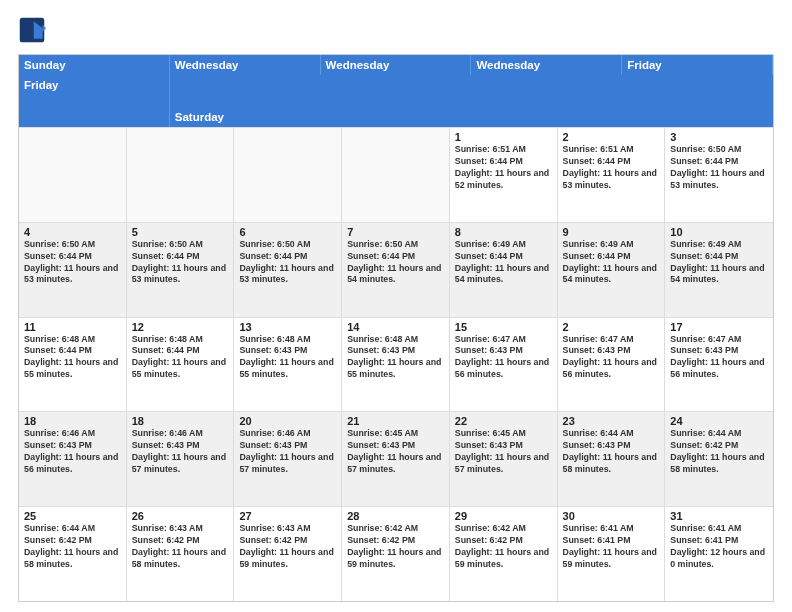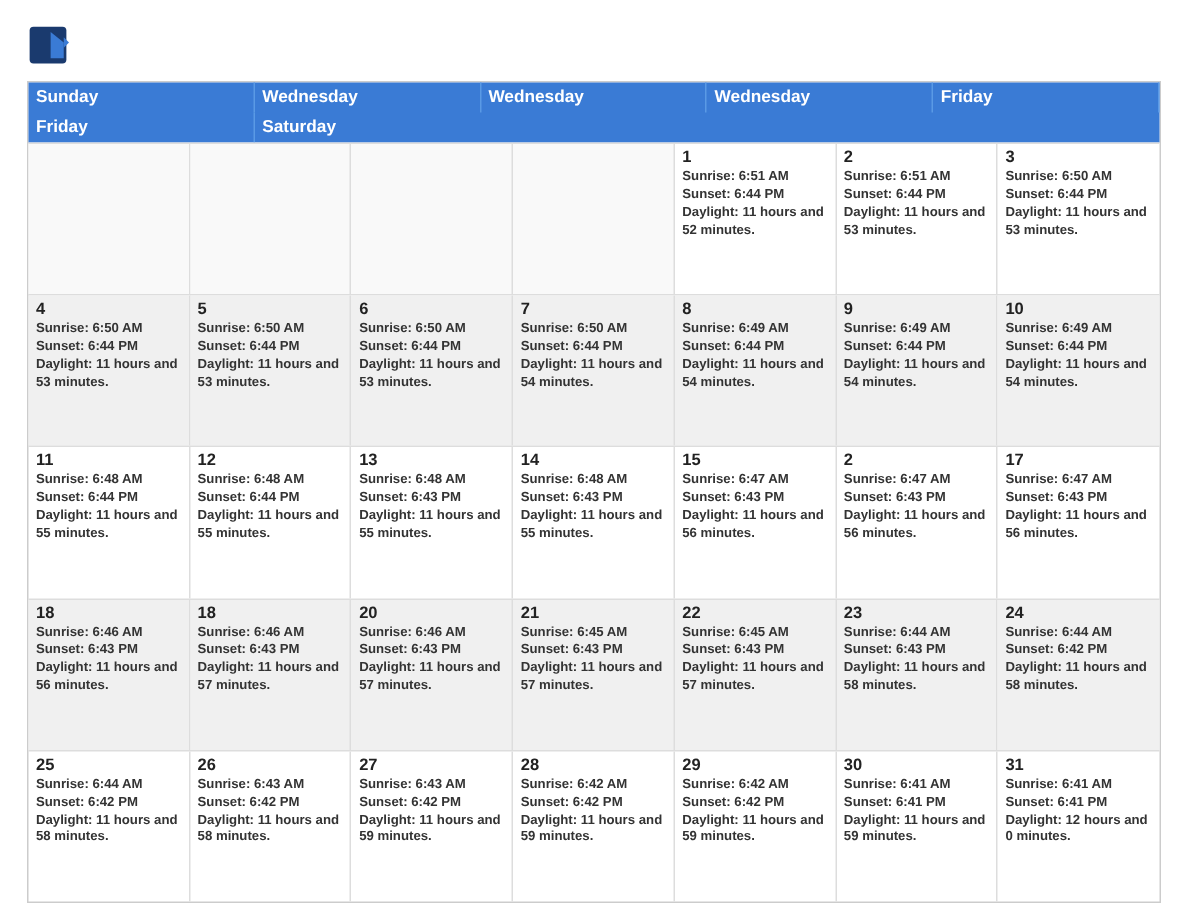--- a/index.html
+++ b/index.html
@@ -67,21 +67,21 @@
       background: #3a7bd5;
     }
     .cal-header-cell {
       color: #fff;
       font-size: 11.5px;
       font-weight: bold;
       padding: 4px 5px;
       text-align: left;
       border-right: 1px solid #5a9ae5;
     }
-    .cal-header-cell:last-child { border-right: none; }
+    .cal-header-cell:last-child { border-right: none; margin-top: 32px; }
     .cal-body {
       display: flex;
       flex-direction: column;
       flex: 1;
     }
     .cal-row {
       display: grid;
       grid-template-columns: repeat(7, 1fr);
       flex: 1;
       border-top: 1px solid #ddd;

